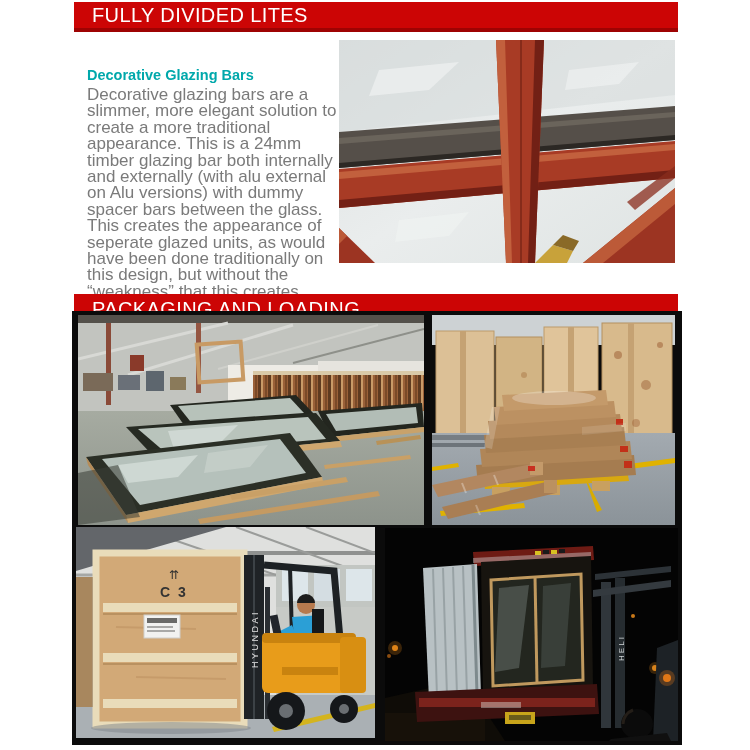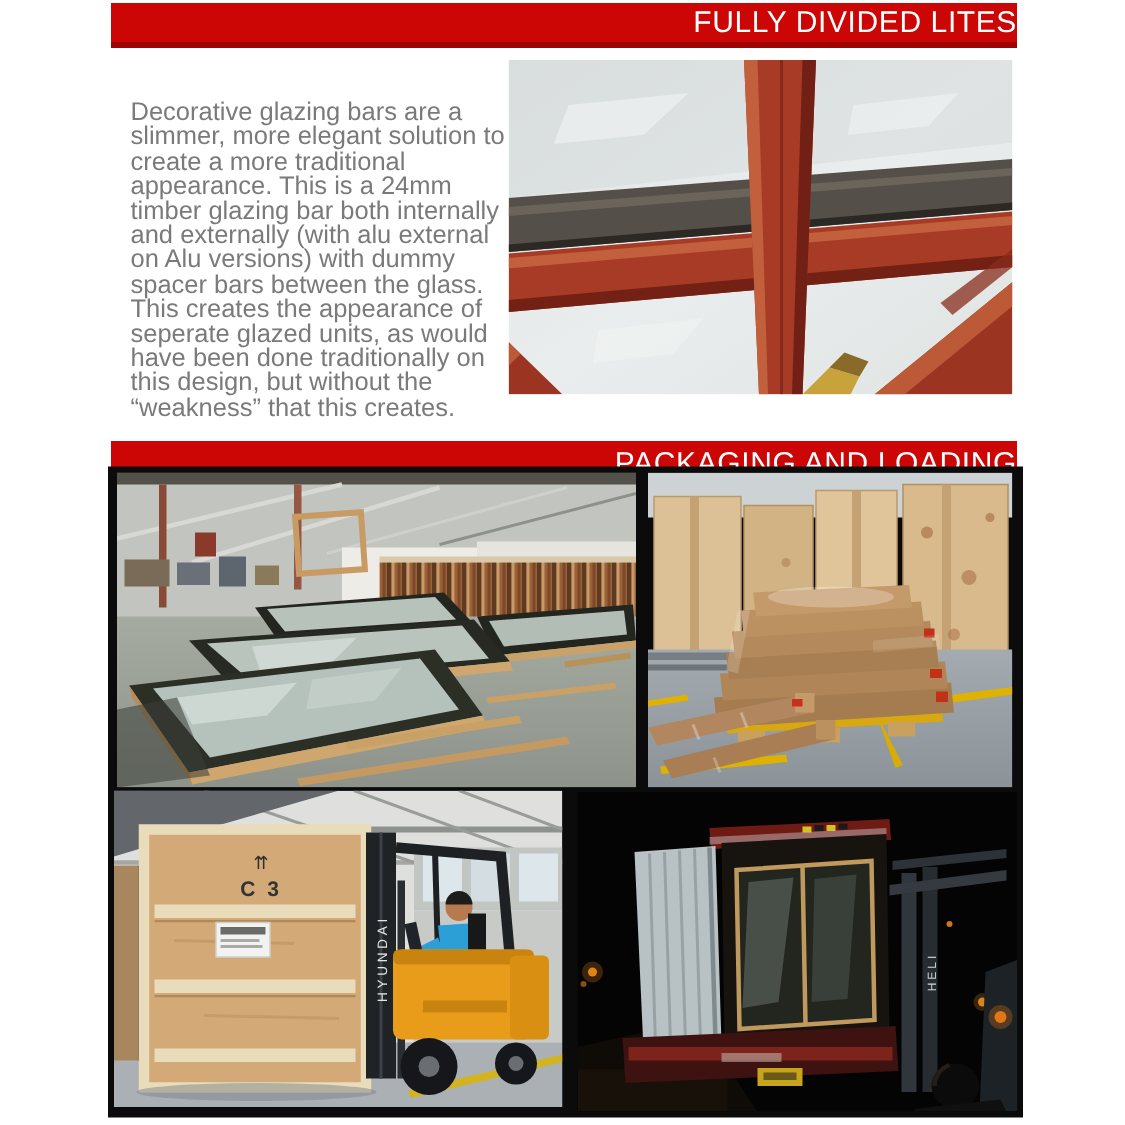--- a/index.html
+++ b/index.html
@@ -8,21 +8,20 @@
     background:#ffffff;
     font-family:"Liberation Sans",sans-serif;
   }
   .banner{
     position:absolute;left:74px;width:604px;
     background:#cc0505;border-bottom:4px solid #9e0303;
     box-sizing:border-box;
     color:#ffffff;font-size:20px;letter-spacing:.4px;
     display:flex;align-items:center;padding-left:18px;
     white-space:nowrap;
-    justify-content:flex-end;
   }
   #banner-lites{top:2px;height:30px;}
   #banner-packaging{top:294px;height:34px;}
   .glazing-text{position:absolute;left:87px;top:67px;width:254px;}
   .glazing-text h3{
     margin:0 0 4px 0;font-size:14.5px;font-weight:bold;color:#00a8ab;
   }
   .glazing-text p{
     margin:0;font-size:17px;line-height:16.4px;color:#7a7a7a;
   }
@@ -40,20 +39,21 @@
   svg text{font-family:"Liberation Sans",sans-serif;}
 </style>
 </head>
 <body>
 
 <div class="banner" id="banner-lites">
   <span>FULLY DIVIDED LITES</span>
 </div>
 
 <div class="glazing-text">
+  <h3>Decorative Glazing Bars</h3>
   <p>Decorative glazing bars are a slimmer, more elegant solution to create a more traditional appearance. This is a 24mm timber glazing bar both internally and externally (with alu external on Alu versions) with dummy spacer bars between the glass. This creates the appearance of seperate glazed units, as would have been done traditionally on this design, but without the “weakness” that this creates.</p>
 </div>
 
 <div class="photo" id="photo-window">
 <svg viewBox="0 0 336 223" preserveAspectRatio="none">
   <defs>
     <linearGradient id="aw-glass" x1="0" y1="0" x2="1" y2="1">
       <stop offset="0" stop-color="#dde1e1"></stop>
           <stop offset="0.5" stop-color="#eaeded"></stop>
           <stop offset="1" stop-color="#dfe4e3"></stop>

